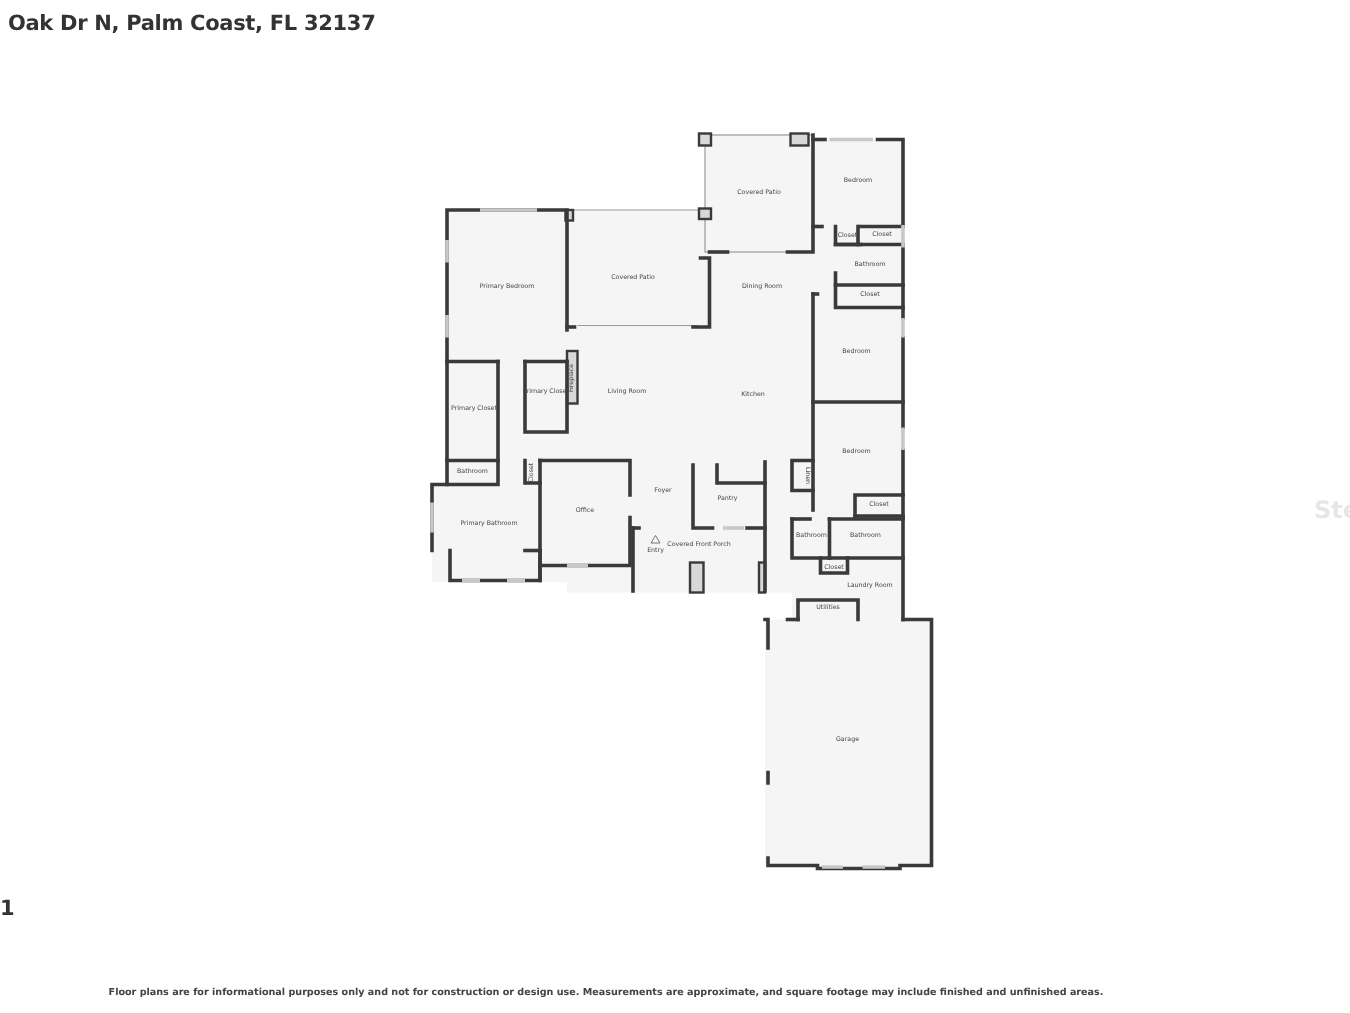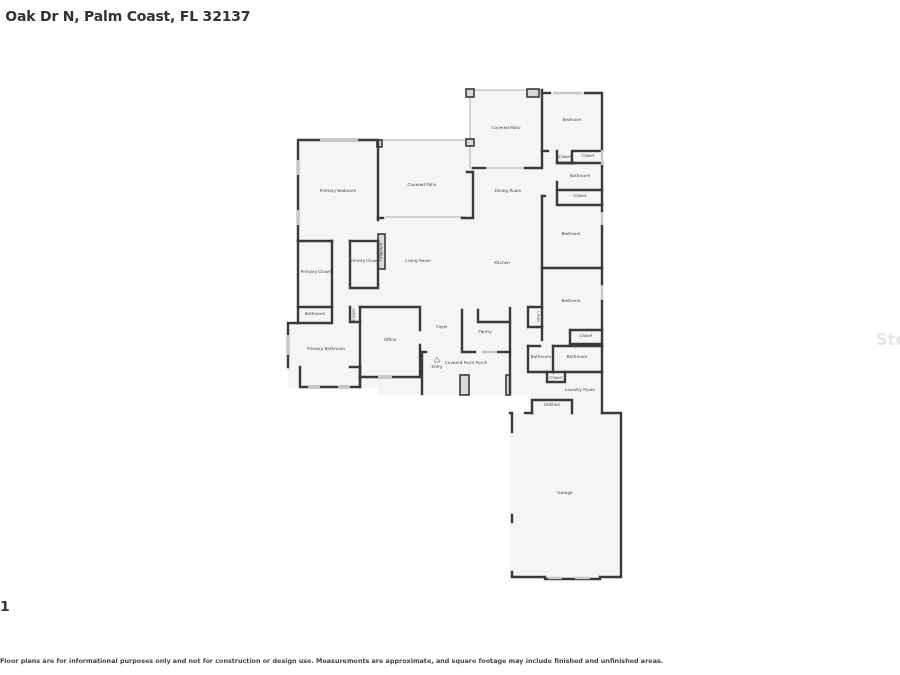--- a/index.html
+++ b/index.html
@@ -1,20 +1,20 @@
 <!DOCTYPE html>
 <html><head>
 <meta charset="utf-8">
 <style>
   html, body { margin:0; padding:0; }
   body { width:900px; height:675px; background:#ffffff; position:relative; overflow:hidden; font-family:"Liberation Sans", sans-serif; }
   .address { position:absolute; left:-4px; top:8px; font-size:14px; font-weight:bold; color:#333333; white-space:nowrap; font-family:"DejaVu Sans", sans-serif; letter-spacing:-0.2px; }
   .page-marker { position:absolute; left:0px; top:598px; font-size:14px; font-weight:bold; color:#333; font-family:"DejaVu Sans", sans-serif; }
   .watermark { position:absolute; left:876px; top:330px; font-size:16px; font-weight:bold; color:#e6e6e6; font-family:"DejaVu Sans", sans-serif; }
-  .disclaimer { position:absolute; left:0; width:808px; top:657px; font-size:6.4px; font-weight:bold; color:#444; font-family:"DejaVu Sans", sans-serif; }
+  .disclaimer { position:absolute; left:0; width:808px; top:657px; text-align:center; font-size:6.4px; font-weight:bold; color:#444; font-family:"DejaVu Sans", sans-serif; }
   svg.plan { position:absolute; left:0; top:0; }
   .floor { fill:#f5f5f5; }
   .wall { stroke:#3a3a3a; stroke-width:2.4; fill:none; stroke-linecap:square; }
   .thin { stroke:#9a9a9a; stroke-width:0.8; fill:none; }
   .win { stroke:#c8c8c8; stroke-width:2.4; fill:none; }
   .post { fill:#d8d8d8; stroke:#3a3a3a; stroke-width:1.6; }
   .lbl { font-size:4.2px; fill:#444; text-anchor:middle; font-family:"DejaVu Sans", sans-serif; }
 </style>
 </head>
 <body>

